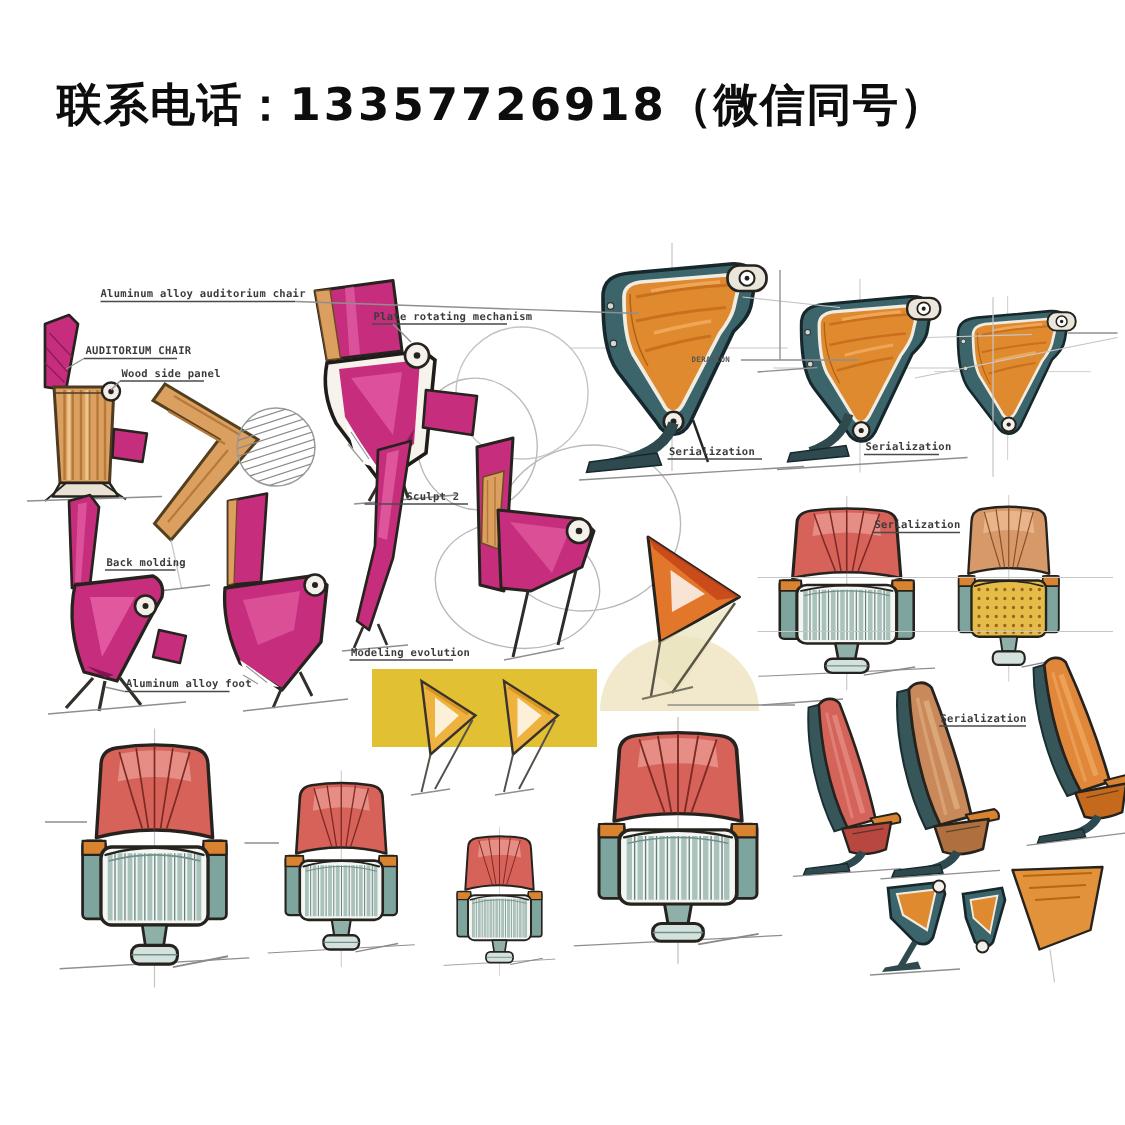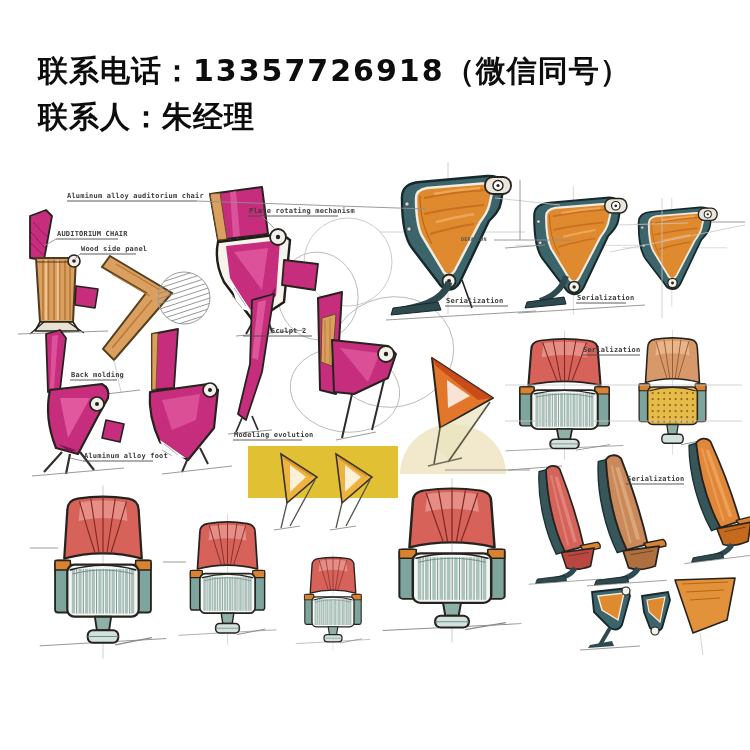--- a/index.html
+++ b/index.html
@@ -16,21 +16,20 @@
   .cons{stroke:#c6c6c6;stroke-width:.8;fill:none;}
   .ink{stroke:#26231f;stroke-linejoin:round;stroke-linecap:round;}
 </style>
 </head>
 <body>
 
 <div id="stage">
 
   <div class="contact">
     <div><span>联系电话：</span><span class="num">13357726918</span><span>（微信同号）</span></div>
-    <div><span>联系人：</span><span>朱经理</span></div>
   </div>
 
   <svg width="750" height="750" viewBox="0 0 750 750">
     <defs>
 
       <g id="front-chair">
         <path class="cons" d="M50,-8 V158"></path>
         <path class="thin" d="M-12,146 L112,139"></path>
         <rect x="3" y="64" width="15" height="50" rx="3" fill="#7da59e" class="ink" stroke-width="1.8"></rect>
         <path d="M3,64 h15 v9 h-15 z" fill="#d9822f" class="ink" stroke-width="1.4"></path>

